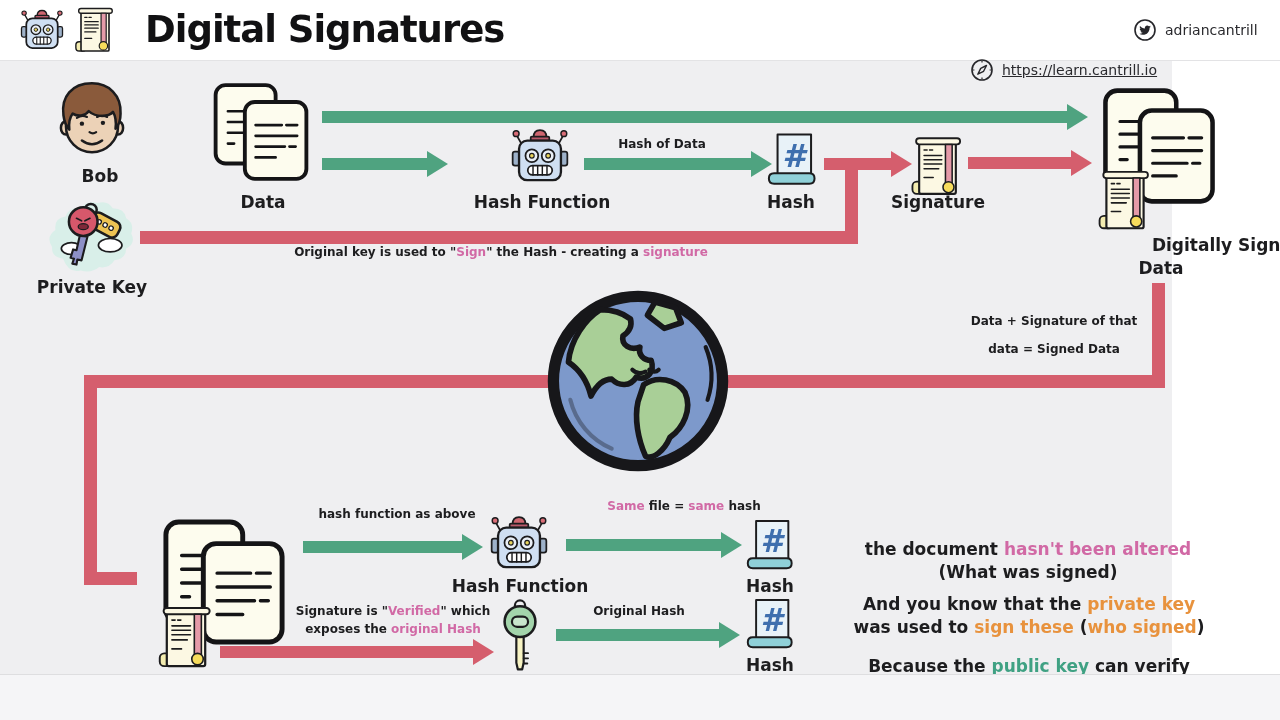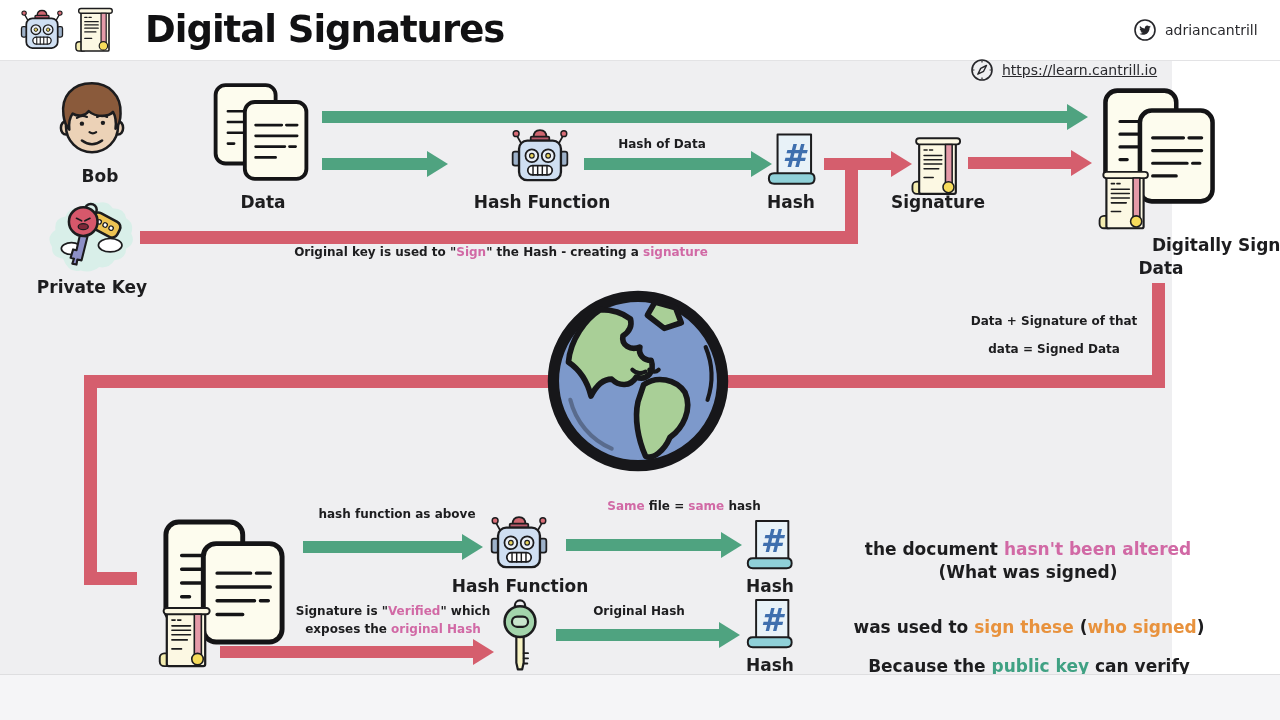--- a/index.html
+++ b/index.html
@@ -297,18 +297,19 @@
   <div class="lbl note" style="left:639px; top:604px;">Original Hash</div>
 
   <svg class="icon" style="left:745px; top:596px; width:50px; height:57px;">
       <use href="#i-hash"></use>
     </svg>
   <div class="lbl node-lbl" style="left:770px; top:655px;">Hash</div>
 
   <div class="lbl big-note" style="left:1028px; top:562px;"><span>(What was signed)</span></div>
   <div class="lbl big-note" style="left:1028px; top:539px;"><span>the document </span><span class="c-pink">hasn't been altered</span></div>
 
+  <div class="lbl big-note" style="left:1029px; top:594px;"><span>And you know that the </span><span class="c-orange">private key</span></div>
   <div class="lbl big-note" style="left:1029px; top:617px;"><span>was used to </span><span class="c-orange">sign these</span><span> (</span><span class="c-orange">who signed</span><span>)</span></div>
   <div class="lbl big-note" style="left:1029px; top:656px;"><span>Because the </span><span class="c-teal">public key</span><span> can verify</span></div>
 
   <div id="footer"></div>
 
 </div>
 
 </body></html>

